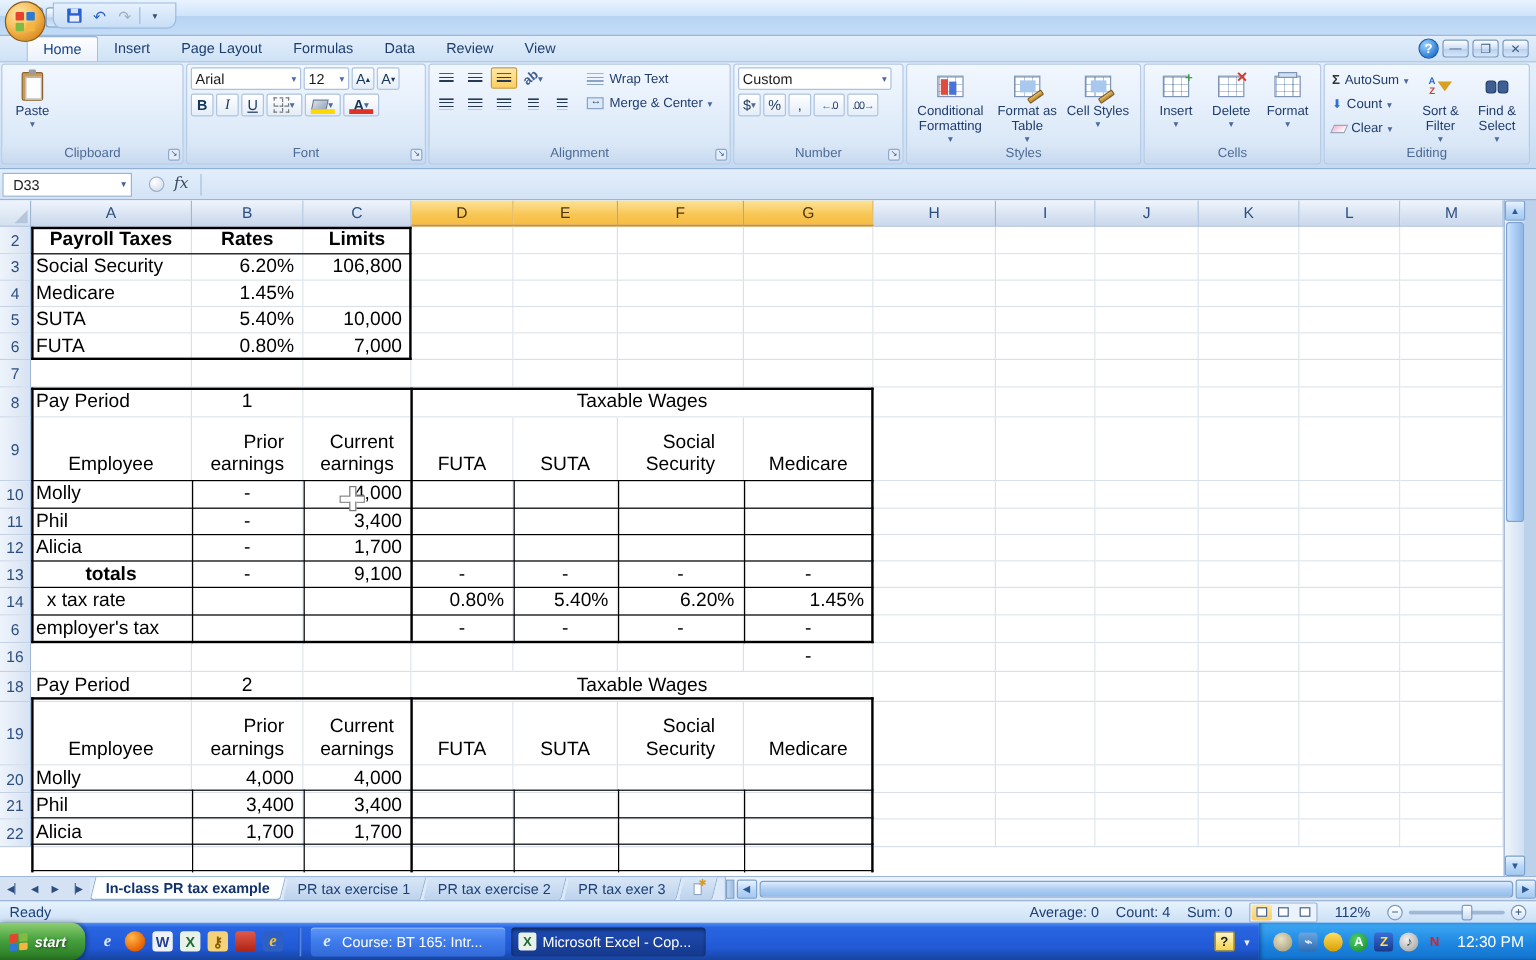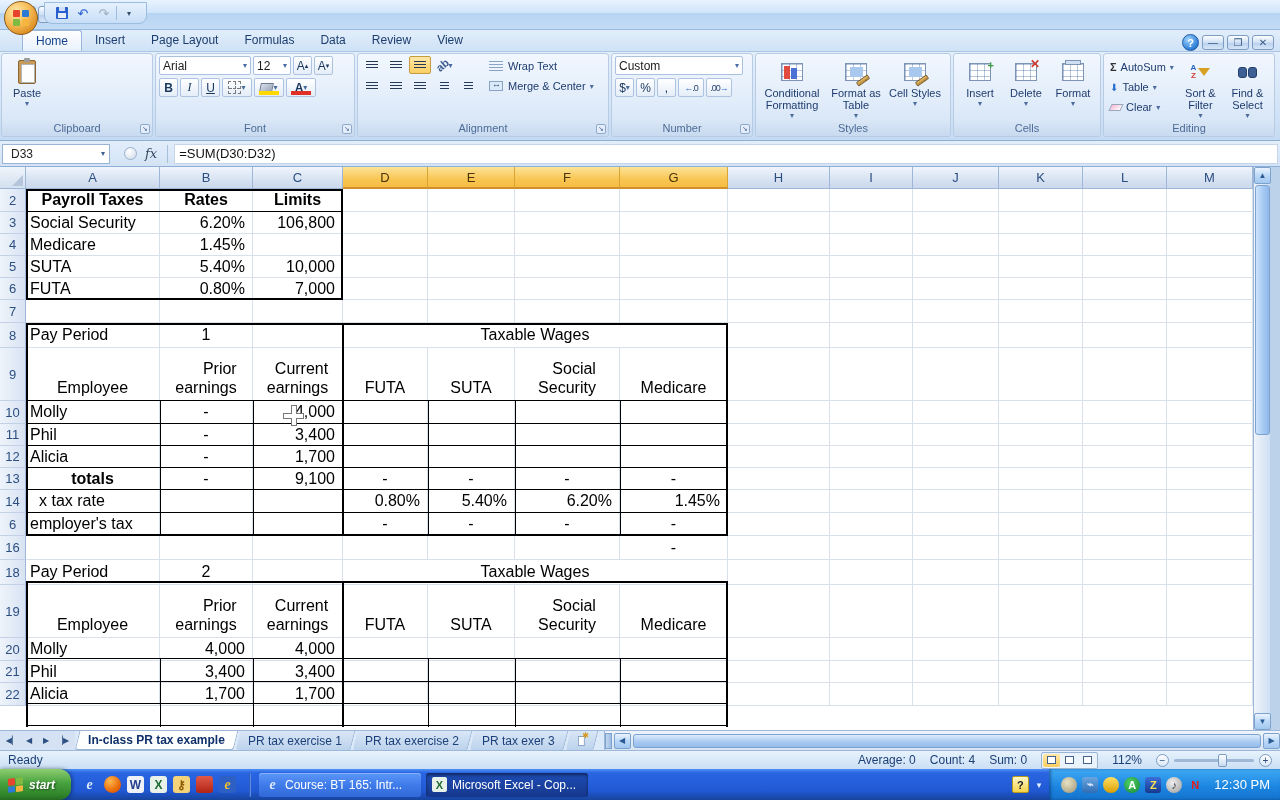--- a/index.html
+++ b/index.html
@@ -30,21 +30,21 @@
   .glyph-qatdrop { color:#35506e; font-size:8px; }
   .title-text { flex:1; text-align:center; font-size:13px; color:#5f7differ; color:#64788f; padding-left:160px; white-space:nowrap; overflow:hidden; }
   .title-text .brand { color:#2e6fd0; }
   .win-controls { display:flex; gap:2px; margin-right:6px; margin-left:10px; }
   .wc { width:26px; height:17px; border-radius:3px; border:1px solid #7e9cc2;
     background:linear-gradient(#fdfeff,#cfe0f4 50%,#b7cfec 51%,#d6e6f8); color:#3a5a82; font-size:10px;
     display:flex; align-items:center; justify-content:center; }
 
   
   .tabrow { position:absolute; top:30px; left:0; right:0; height:21px;
-    background:linear-gradient(#e2eefb,#cfe2f6); display:flex; align-items:flex-end; padding-left:22px; }
+    background:linear-gradient(#e2eefb,#cfe2f6); display:flex; align-items:center; padding-left:22px; }
   .rtab { padding:3px 13px; font-size:12px; color:#1d3e6e; border-radius:3px 3px 0 0; }
   .rtab.active { background:linear-gradient(#fefefe,#eaf2fc); border:1px solid #9ab6da; border-bottom:none; color:#15428b; }
   .tabrow-right { margin-left:auto; display:flex; align-items:center; gap:3px; padding-right:6px; }
   .help-btn { width:17px; height:17px; border-radius:50%; background:radial-gradient(circle at 35% 30%, #9fd4ff, #2f7fd6 70%, #1c5ba8);
     color:#fff; font-size:11px; font-weight:bold; display:flex; align-items:center; justify-content:center; border:1px solid #1c5ba8; }
   .wc.small { width:22px; height:15px; }
 
   
   .ribbon { position:absolute; top:52px; left:0; right:0; height:89px;
     background:linear-gradient(#e4effc,#d4e5f7 60%,#c5daf2); border-bottom:1px solid #8fb0d6; display:flex; padding:1px 1px 2px 1px; gap:2px; }
@@ -474,21 +474,21 @@
 
     <div class="rgroup" style="width:172px; display:flex;">
       <div style="padding-top:1px;">
         <div class="sbtn">
             <span style="font-weight:bold; color:#333;">Σ</span>
             <span>AutoSum</span>
             <span class="drop">▾</span>
           </div>
         <div class="sbtn">
             <span style="color:#2e6fd0; font-size:10px;">⬇</span>
-            <span>Table</span>
+            <span>Count</span>
             <span class="drop">▾</span>
           </div>
         <div class="sbtn">
             <span style="width:12px; height:7px; background:linear-gradient(135deg,#f6b8d2,#fff); border:1px solid #9aa7bb; transform:skewX(-25deg);"></span>
             <span>Clear</span>
             <span class="drop">▾</span>
           </div>
       </div>
       <div class="bigbtn" style="width:48px;">
         <div class="bicon">
@@ -516,23 +516,20 @@
   </div>
 
   <div class="formulabar">
     <div class="namebox">
         <span>D33</span>
         <span class="carr">▾</span>
       </div>
     <div class="fx-circle"></div>
     <div class="fx">fx</div>
     <div class="fbar-sep"></div>
-    <div class="formula-input">
-        <span>=SUM(D30:D32)</span>
-      </div>
   </div>
 
   <div class="gridwrap">
     <div class="grid">
       <div class="ghead" id="ghead">
         <div class="corner"></div>
       <div class="ghcell" style="width: 134px;">A</div>
           <div class="ghcell" style="width: 93px;">B</div>
           <div class="ghcell" style="width: 90px;">C</div>
           <div class="ghcell sel" style="width: 85px;">D</div>

